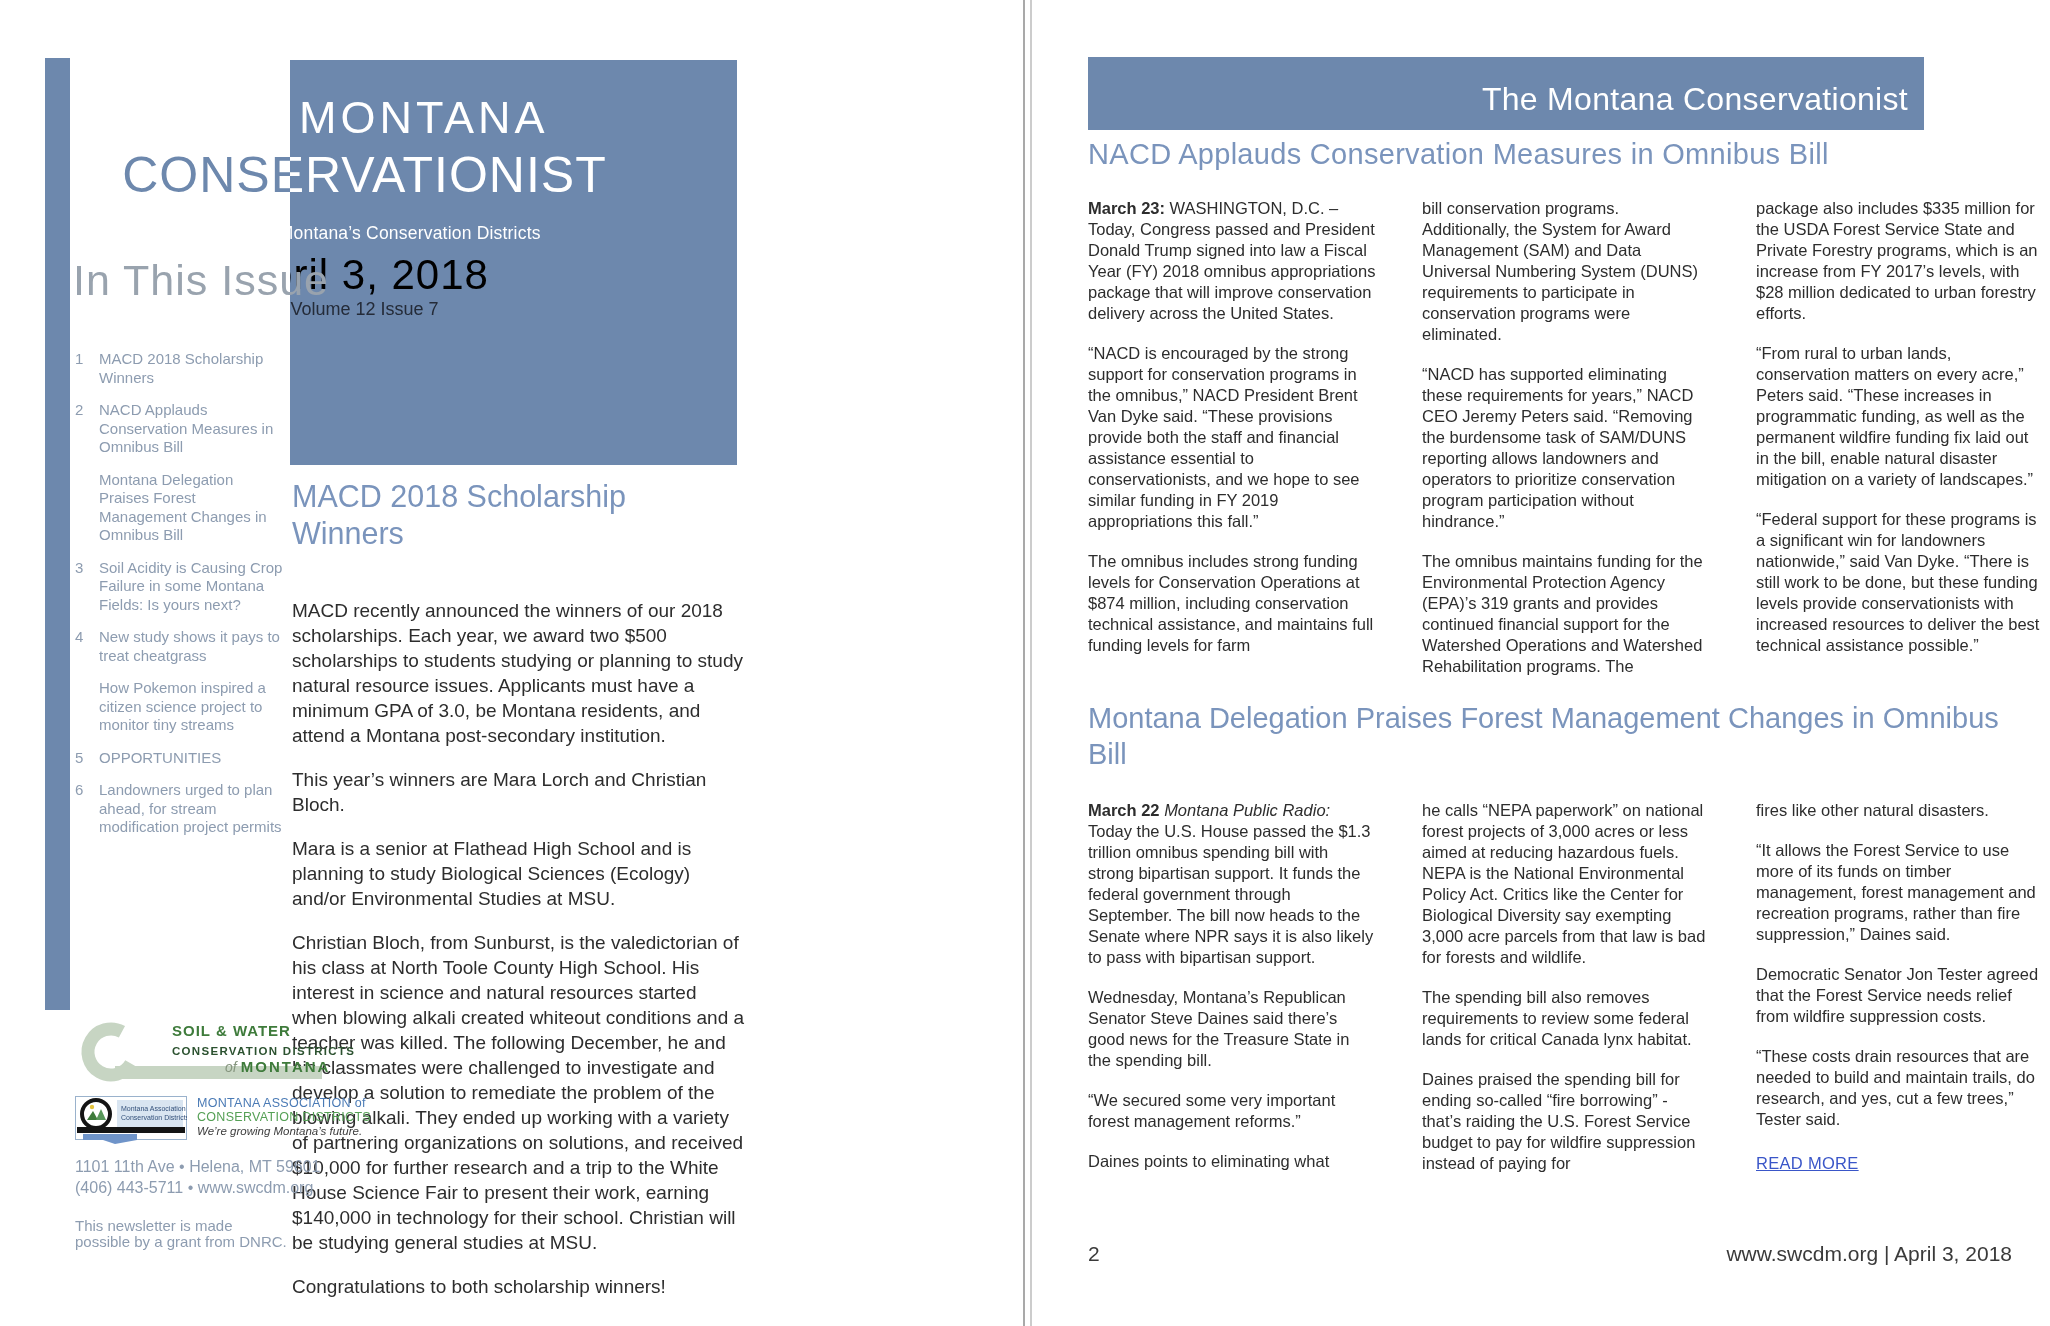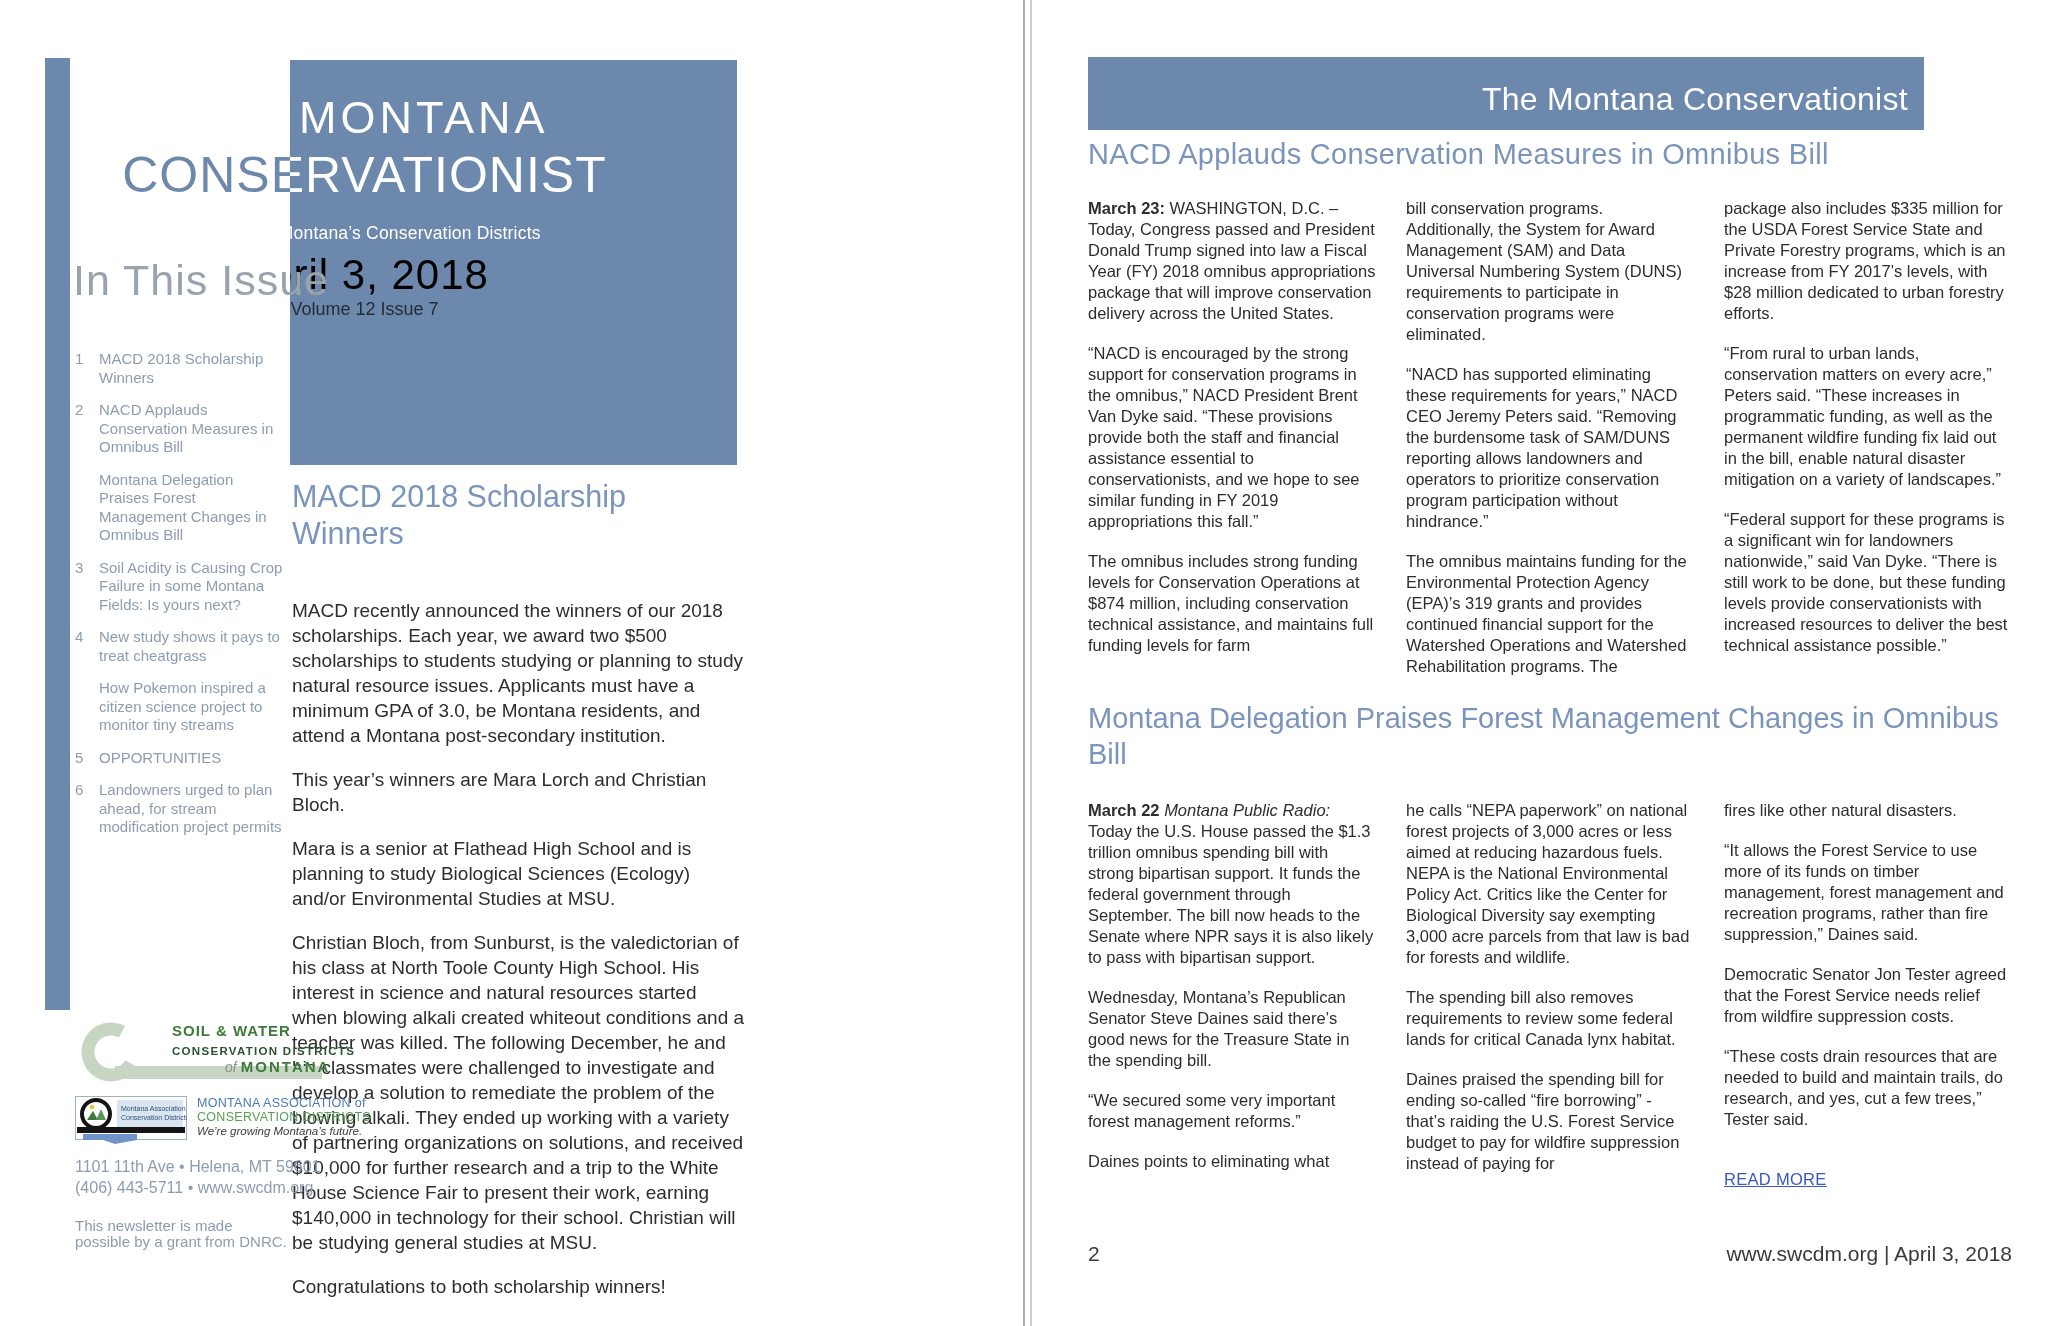--- a/index.html
+++ b/index.html
@@ -52,29 +52,29 @@
   .macd-l1{font-size:12.5px;color:#4a7ab5;letter-spacing:0.3px}
   .macd-l2{font-size:12.5px;color:#55a055;letter-spacing:0.3px}
   .macd-tag{font-family:Liberation Sans, sans-serif;font-style:italic;font-size:11.5px;color:#3c3c3c;margin-top:1px}
   .addr{left:75px;top:1156px;font-size:16px;line-height:21px;color:#8d9cb0;white-space:nowrap}
   .grant{left:75px;top:1218px;width:215px;font-size:15px;line-height:16px;color:#8d9cb0}
 
   
   .band{left:1088px;top:57px;width:836px;height:73px;display:flex;align-items:flex-end;
         justify-content:flex-end;padding:0 16px 12px 0;color:#fff;font-size:32px;letter-spacing:0.3px}
   .h1{left:1088px;top:138px;font-size:29px;color:#7a94bc;letter-spacing:0.3px;white-space:nowrap}
-  .cols{left:1088px;width:924px;display:flex;gap:30px}
+  .cols{left:1088px;width:924px;display:flex;gap:46px}
   .col{width:288px;flex:none;font-size:16.5px;line-height:21px;color:#2d2d2d}
   .col p{margin-bottom:19px}
   .col b{font-weight:bold}
   .col i{font-style:italic}
   .cols1{top:198px}
   .h2{left:1088px;top:700px;width:945px;font-size:29px;line-height:36px;color:#7a94bc}
   .cols2{top:800px}
-  .readmore{color:#3a56c8;text-decoration:underline;font-size:16.5px;display:inline-block;margin-top:20px;cursor:pointer;letter-spacing:0.3px}
+  .readmore{color:#3a56c8;text-decoration:underline;font-size:16.5px;display:inline-block;margin-top:4px;cursor:pointer;letter-spacing:0.3px}
   .footer{left:1088px;top:1242px;width:924px;display:flex;justify-content:space-between;font-size:21px;color:#3a3a3a}
 </style>
 </head>
 <body>
 
 <div class="canvas">
 
   <div class="abs div-l"></div>
   <div class="abs div-r"></div>
 

